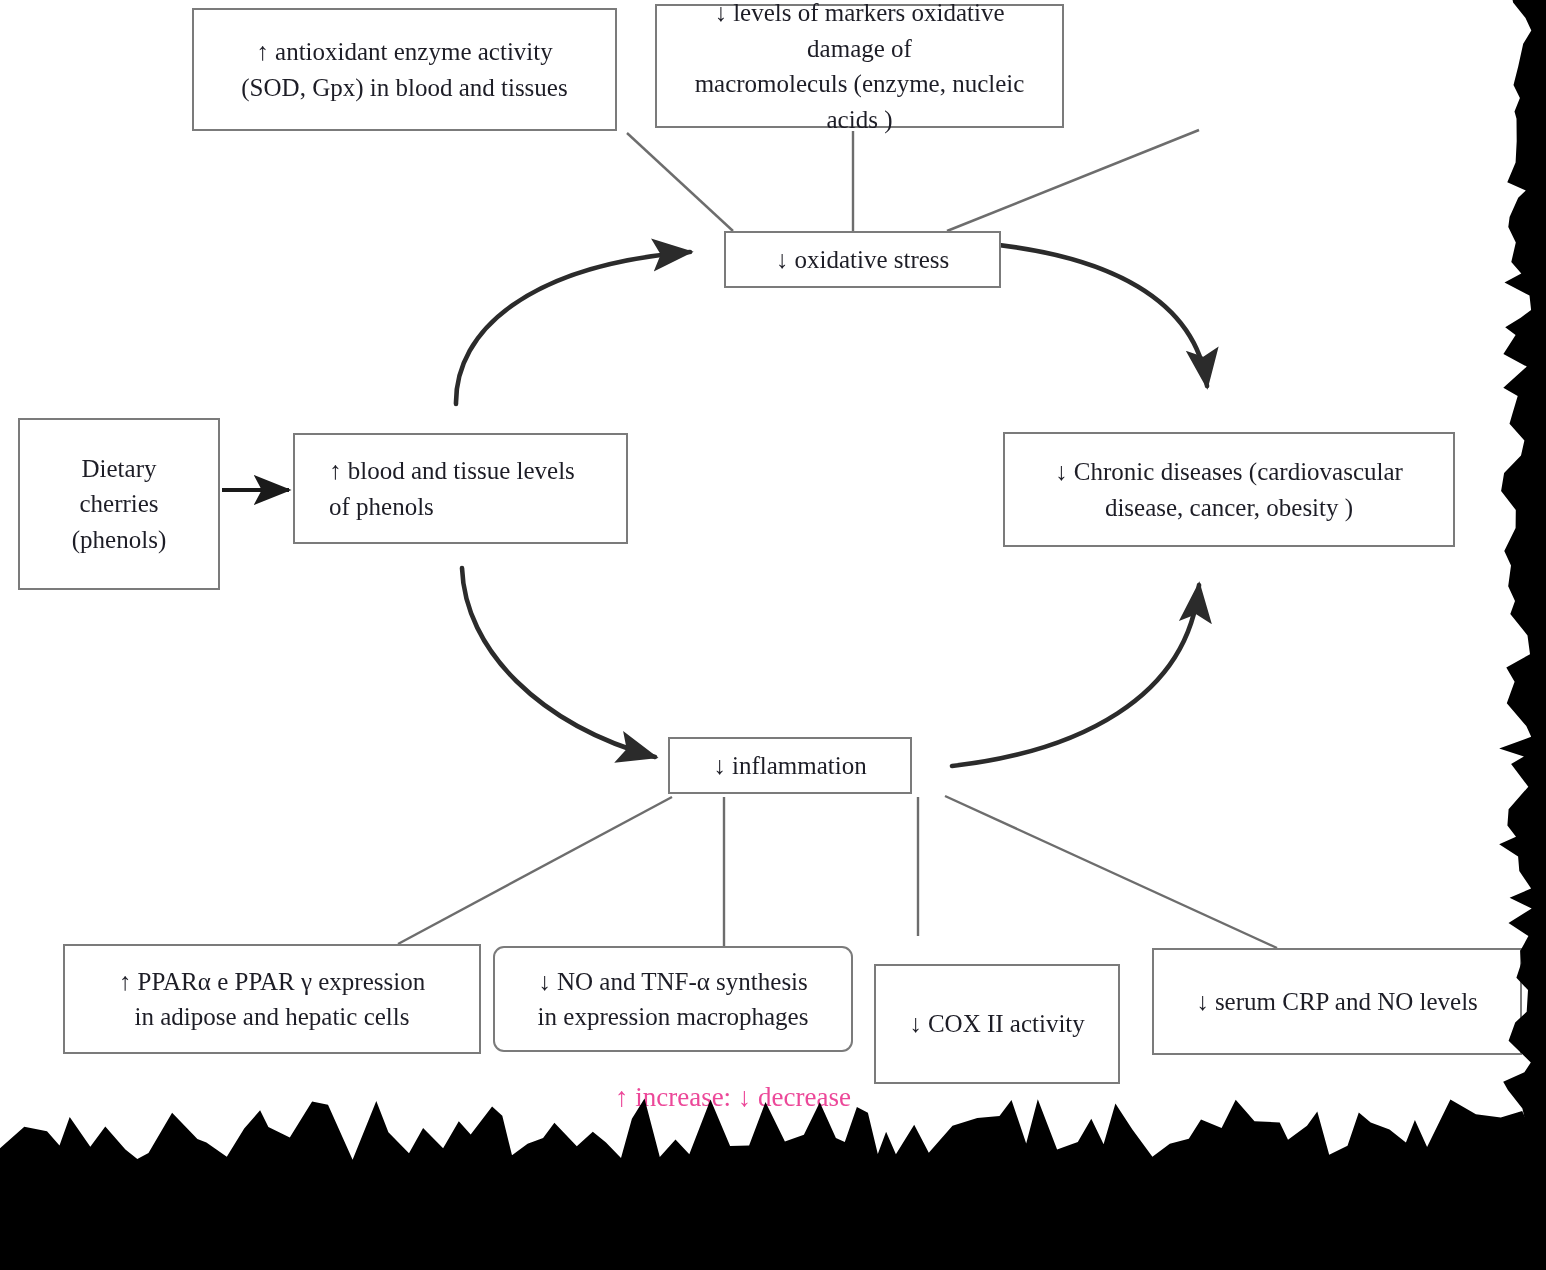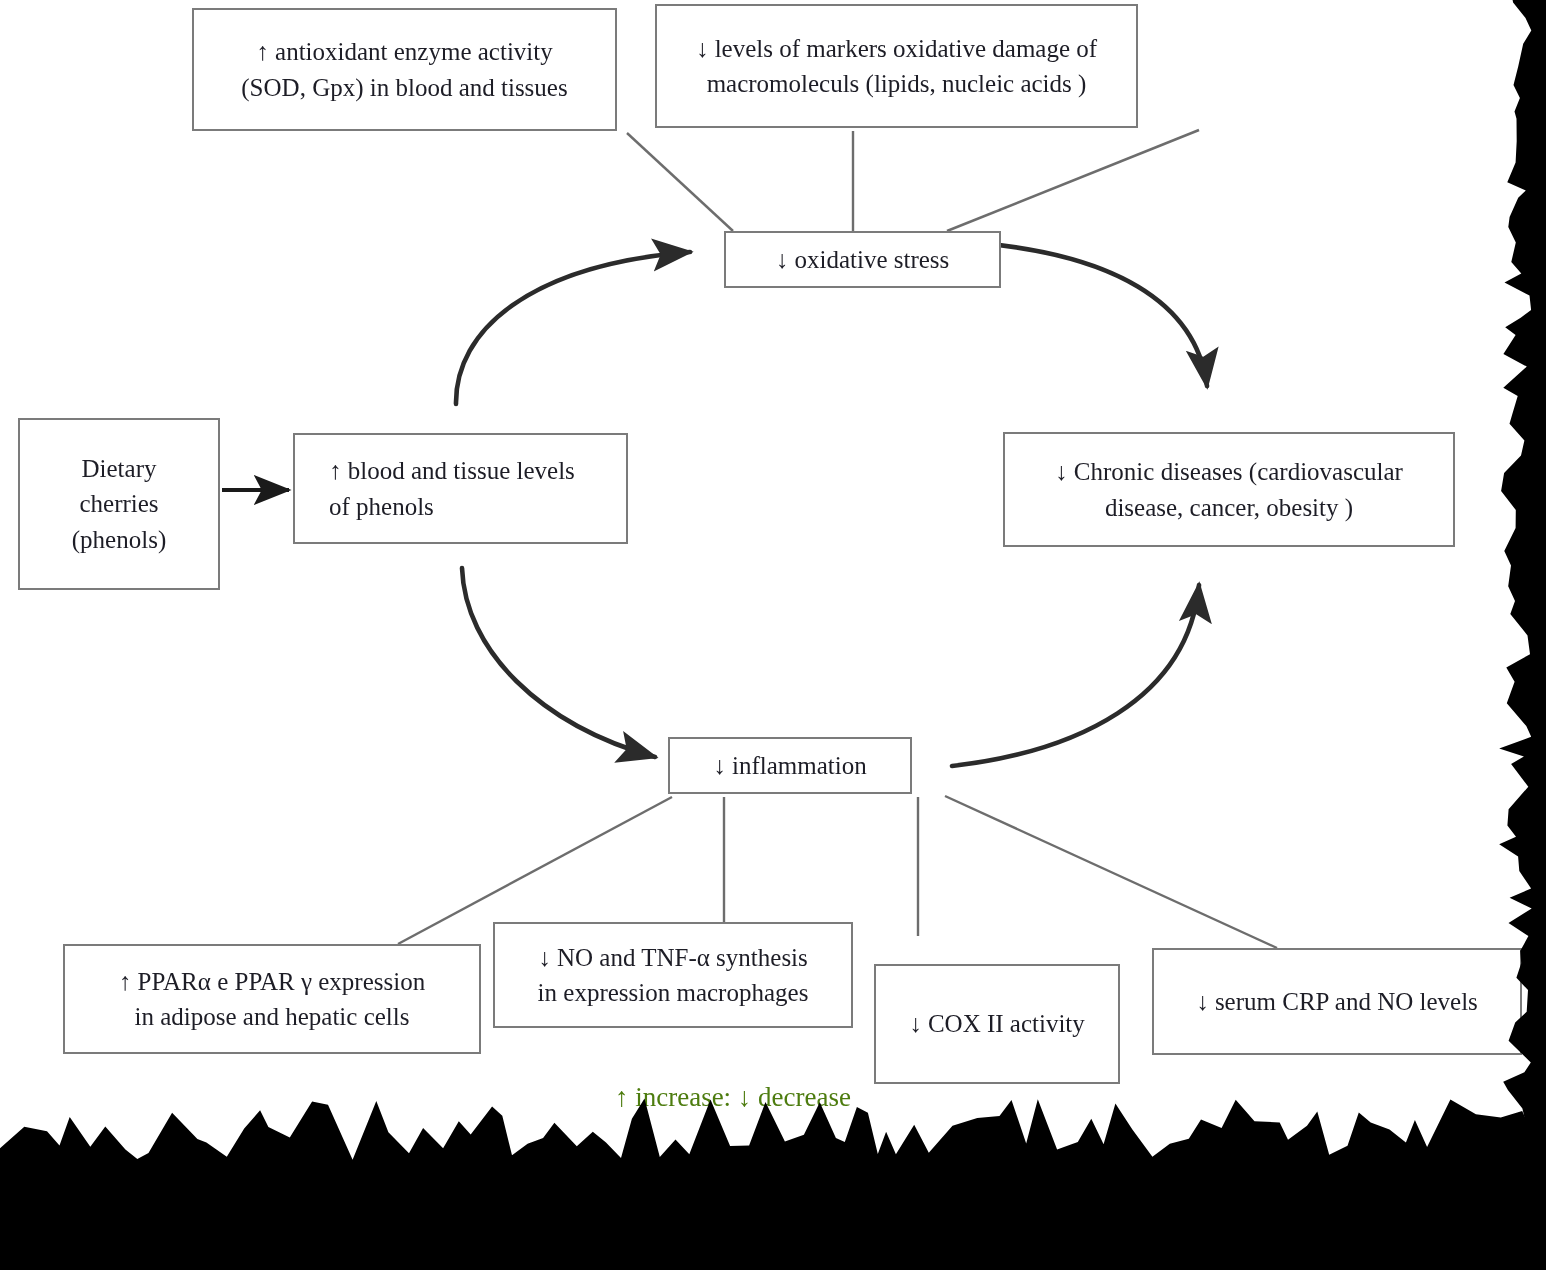--- a/index.html
+++ b/index.html
@@ -35,42 +35,42 @@
     font-size: 25px;
     line-height: 1.42;
     padding: 4px 20px;
     z-index: 3;
   }
   .node .txt { display: block; width: 100%; }
   .node .l2 { display: block; }
 
   
   #n-antiox-enzyme { left: 192px;  top: 8px;    width: 425px;  height: 123px; }
-  #n-oxid-markers  { left: 655px;  top: 4px;    width: 483px;  height: 124px; }
+  #n-oxid-markers  { left: 655px;  top: 4px;    width: 409px;  height: 124px; }
   #n-plasma-cap    { left: 1160px; top: 6px;    width: 282px;  height: 119px; }
   #n-oxid-stress   { left: 700px;  top: 231px;  width: 277px;  height: 57px; margin-left: 24px;  }
   #n-dietary       { left: 18px;   top: 418px;  width: 202px;  height: 172px; }
   #n-blood-levels  { left: 293px;  top: 433px;  width: 335px;  height: 111px; justify-content:center; text-align:left;}
   #n-chronic       { left: 1003px; top: 432px;  width: 452px;  height: 115px; }
   #n-inflammation  { left: 668px;  top: 737px;  width: 244px;  height: 57px;  }
   #n-ppar          { left: 63px;   top: 944px;  width: 418px;  height: 110px; }
-  #n-no-tnf        { left: 493px;  top: 922px;  width: 360px;  height: 106px; }
+  #n-no-tnf        { left: 493px;  top: 946px;  width: 360px;  height: 106px; border-radius: 11px; }
   #n-cox           { left: 874px;  top: 936px;  width: 246px;  height: 120px; margin-top: 28px; }
   #n-crp           { left: 1152px; top: 948px;  width: 370px;  height: 107px; }
 
   #n-blood-levels .txt { padding-left: 14px; }
 
   #legend {
     position: absolute;
     left: 0;
     top: 1082px;
     width: 1466px;
     text-align: center;
     font-size: 27px;
-    color: #4d7c0f;
+    color: #ec4899;
     z-index: 2;
   }
   #torn-edges { position: absolute; left:0; top:0; width:1546px; height:1270px; z-index: 6; pointer-events:none;}
 </style>
 </head>
 <body>
 
 <div id="page">
 
   <svg id="canvas" viewBox="0 0 1546 1270">
@@ -106,21 +106,21 @@
   <div class="node" id="n-antiox-enzyme">
     <span class="txt">
       <span>↑ antioxidant enzyme activity</span>
       <span class="l2">(SOD, Gpx) in blood and tissues</span>
     </span>
   </div>
 
   <div class="node" id="n-oxid-markers">
     <span class="txt">
       <span>↓ levels of markers oxidative damage of</span>
-      <span class="l2">macromoleculs (lipids, nucleic acids )</span>
+      <span class="l2">macromoleculs (enzyme, nucleic acids )</span>
     </span>
   </div>
 
 
   <div class="node" id="n-oxid-stress">
     <span class="txt">↓ oxidative stress</span>
   </div>
 
   <div class="node" id="n-dietary">
     <span class="txt">

